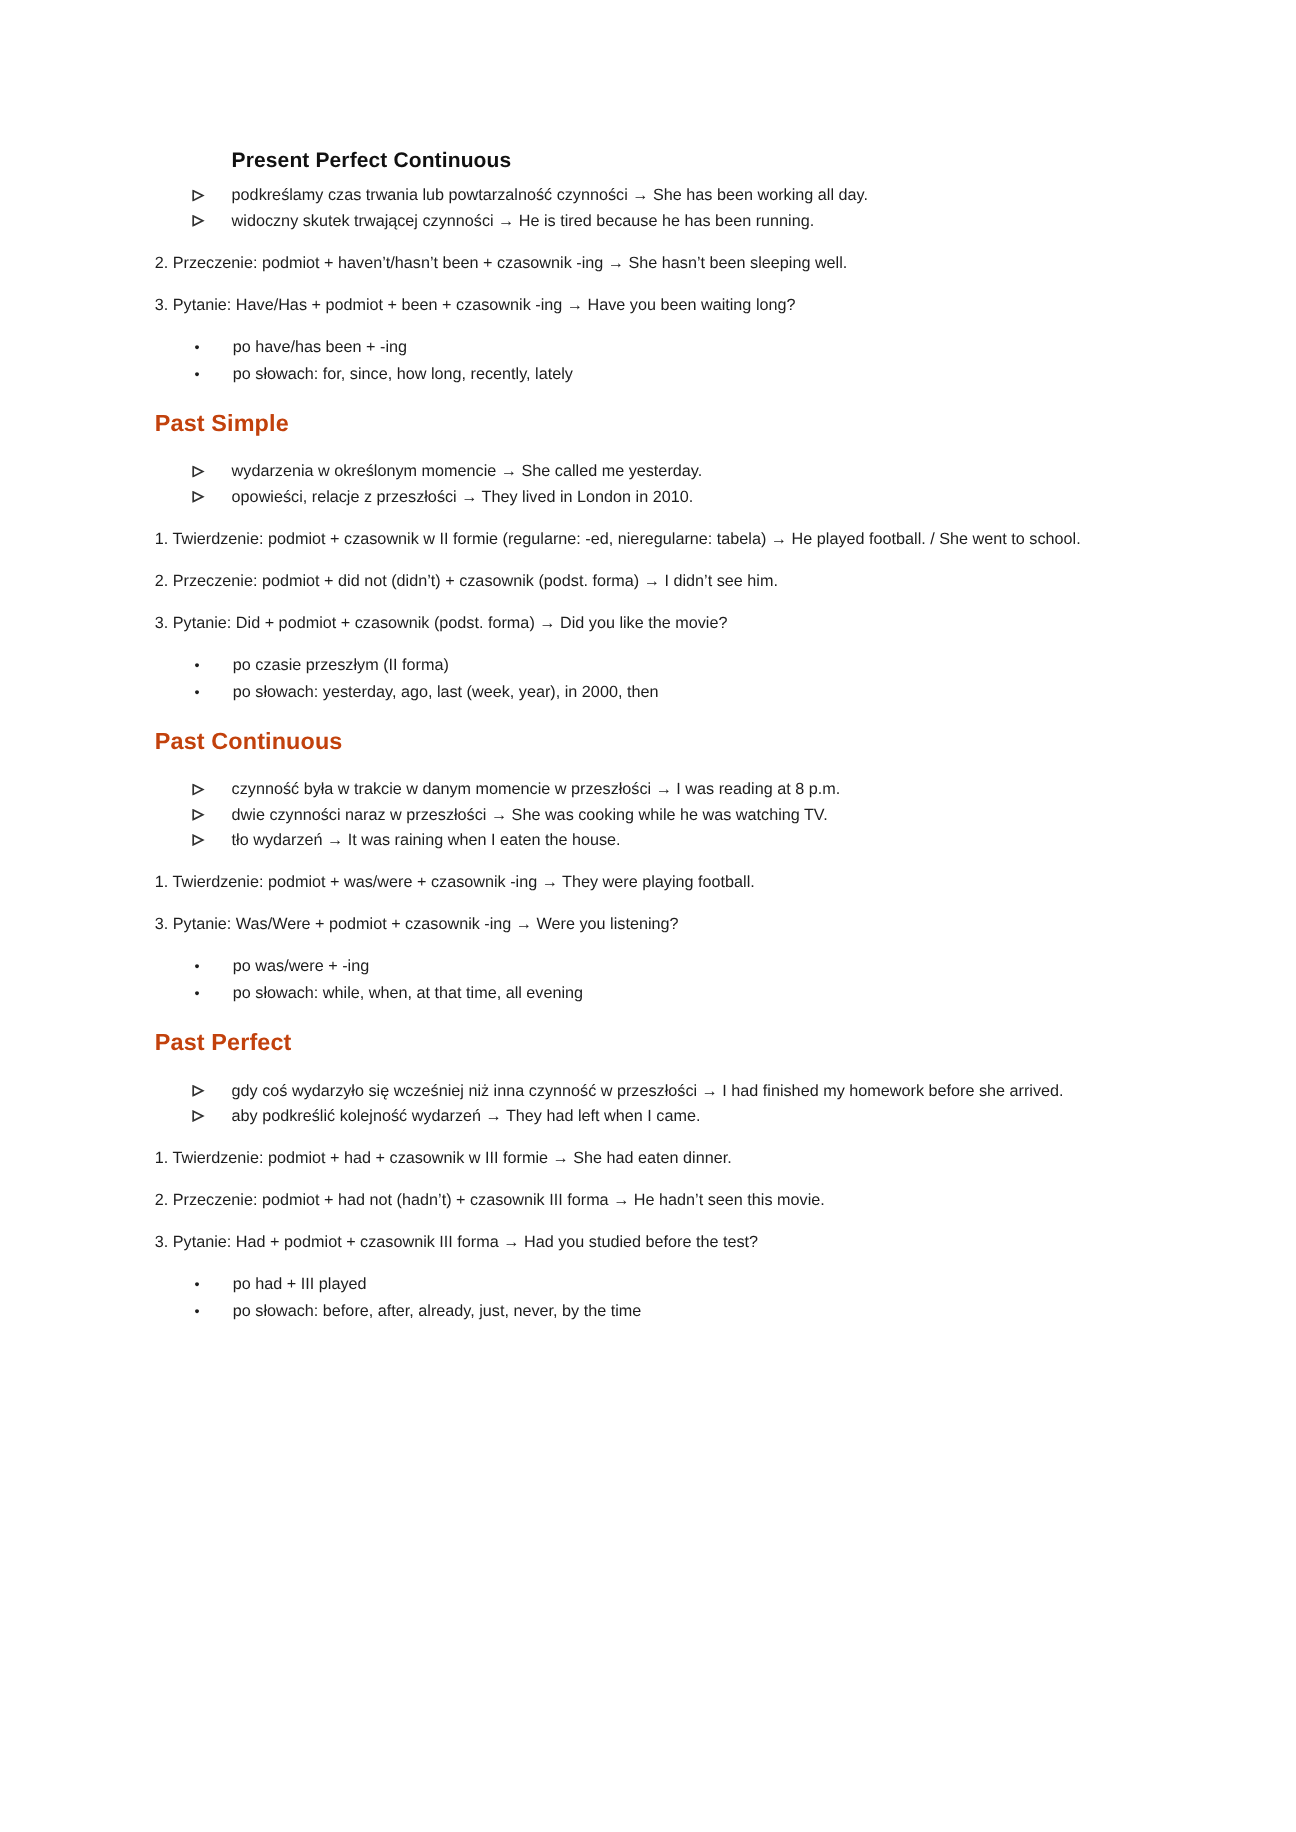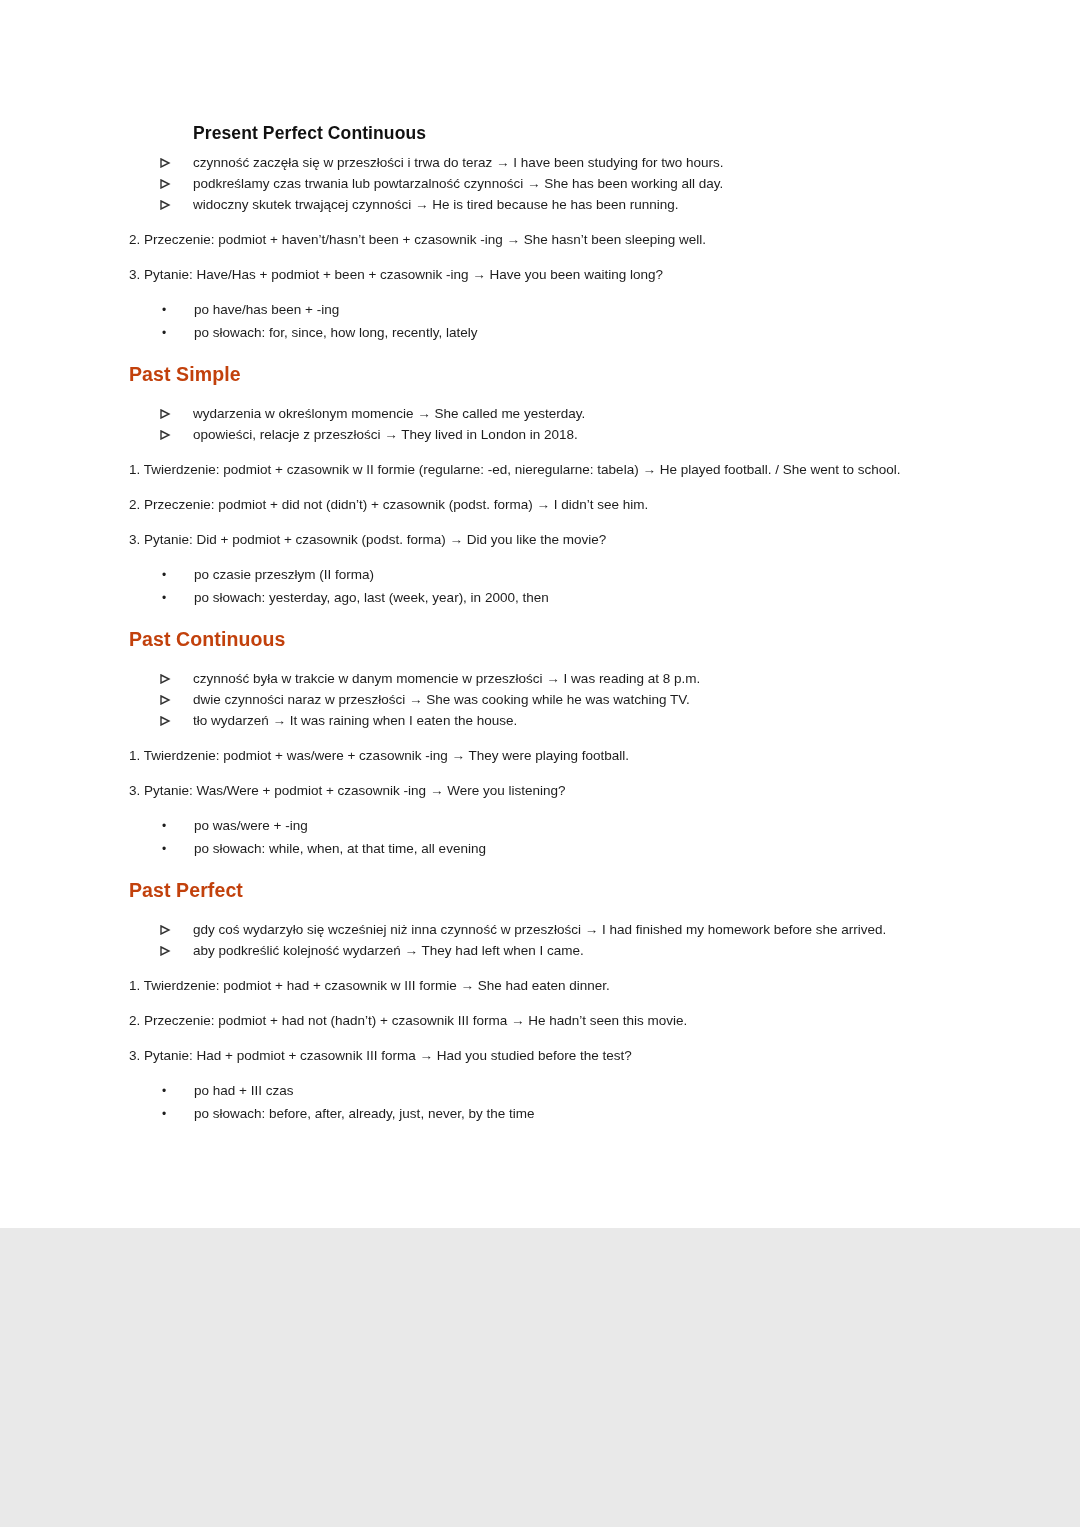--- a/index.html
+++ b/index.html
@@ -1,18 +1,18 @@
 <!DOCTYPE html>
 <html><head>
 <meta charset="utf-8">
 <style>
   html,body { margin:0; padding:0; background:#e9e9e9; }
   .page {
     position:relative;
-    width:1080px; height:1228px;
+    width:1080px; height:1527px;
     background:#ffffff;
     font-family:"Liberation Sans", sans-serif;
     color:#1d1d1d;
     overflow:hidden;
     margin:0 auto;
   }
   .doc {
     position:absolute;
     left:129px; top:121px; right:100px;
   }
@@ -51,28 +51,20 @@
 
 <div class="page">
   <div class="doc">
 
     <section class="sec">
       <h1 class="title-first">Present Perfect Continuous</h1>
       <div class="uses">
         <div class="li use-row">
           <span class="mk-arrow">
               <svg width="11" height="10" viewBox="0 0 11 10">
-                <path d="M1 1 L9 5 L1 9 Z" fill="none" stroke="#333" stroke-width="1.4" stroke-linejoin="miter"></path>
-              </svg>
-            </span>
-          <span class="tx">czynność zaczęła się w przeszłości i trwa do teraz → I have been studying for two hours.</span>
-        </div>
-        <div class="li use-row">
-          <span class="mk-arrow">
-              <svg width="11" height="10" viewBox="0 0 11 10">
                 <path d="M1 1 L9 5 L1 9 Z" fill="none" stroke="#333" stroke-width="1.4"></path>
               </svg>
             </span>
           <span class="tx">podkreślamy czas trwania lub powtarzalność czynności → She has been working all day.</span>
         </div>
         <div class="li use-row">
           <span class="mk-arrow">
               <svg width="11" height="10" viewBox="0 0 11 10">
                 <path d="M1 1 L9 5 L1 9 Z" fill="none" stroke="#333" stroke-width="1.4"></path>
               </svg>
@@ -106,21 +98,21 @@
               </svg>
             </span>
           <span class="tx">wydarzenia w określonym momencie → She called me yesterday.</span>
         </div>
         <div class="li use-row">
           <span class="mk-arrow">
               <svg width="11" height="10" viewBox="0 0 11 10">
                 <path d="M1 1 L9 5 L1 9 Z" fill="none" stroke="#333" stroke-width="1.4"></path>
               </svg>
             </span>
-          <span class="tx">opowieści, relacje z przeszłości → They lived in London in 2018.</span>
+          <span class="tx">opowieści, relacje z przeszłości → They lived in London in 2010.</span>
         </div>
       </div>
       <div class="forms">
         <p class="form-p">1. Twierdzenie: podmiot + czasownik w II formie (regularne: -ed, nieregularne: tabela) → He played football. / She went to school.</p>
         <p class="form-p">2. Przeczenie: podmiot + did not (didn’t) + czasownik (podst. forma) → I didn’t see him.</p>
         <p class="form-p">3. Pytanie: Did + podmiot + czasownik (podst. forma) → Did you like the movie?</p>
       </div>
       <div class="notes">
         <div class="li note-row">
           <span class="mk-dot">•</span>
@@ -198,21 +190,21 @@
         </div>
       </div>
       <div class="forms">
         <p class="form-p">1. Twierdzenie: podmiot + had + czasownik w III formie → She had eaten dinner.</p>
         <p class="form-p">2. Przeczenie: podmiot + had not (hadn’t) + czasownik III forma → He hadn’t seen this movie.</p>
         <p class="form-p">3. Pytanie: Had + podmiot + czasownik III forma → Had you studied before the test?</p>
       </div>
       <div class="notes">
         <div class="li note-row">
           <span class="mk-dot">•</span>
-          <span class="tx">po had + III czas</span>
+          <span class="tx">po had + III played</span>
         </div>
         <div class="li note-row">
           <span class="mk-dot">•</span>
           <span class="tx">po słowach: before, after, already, just, never, by the time</span>
         </div>
       </div>
     </section>
 
   </div>
 </div>

